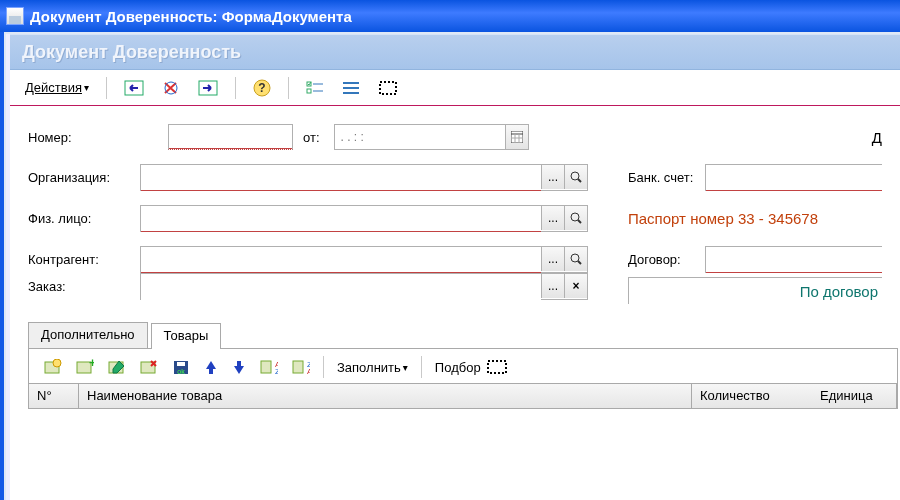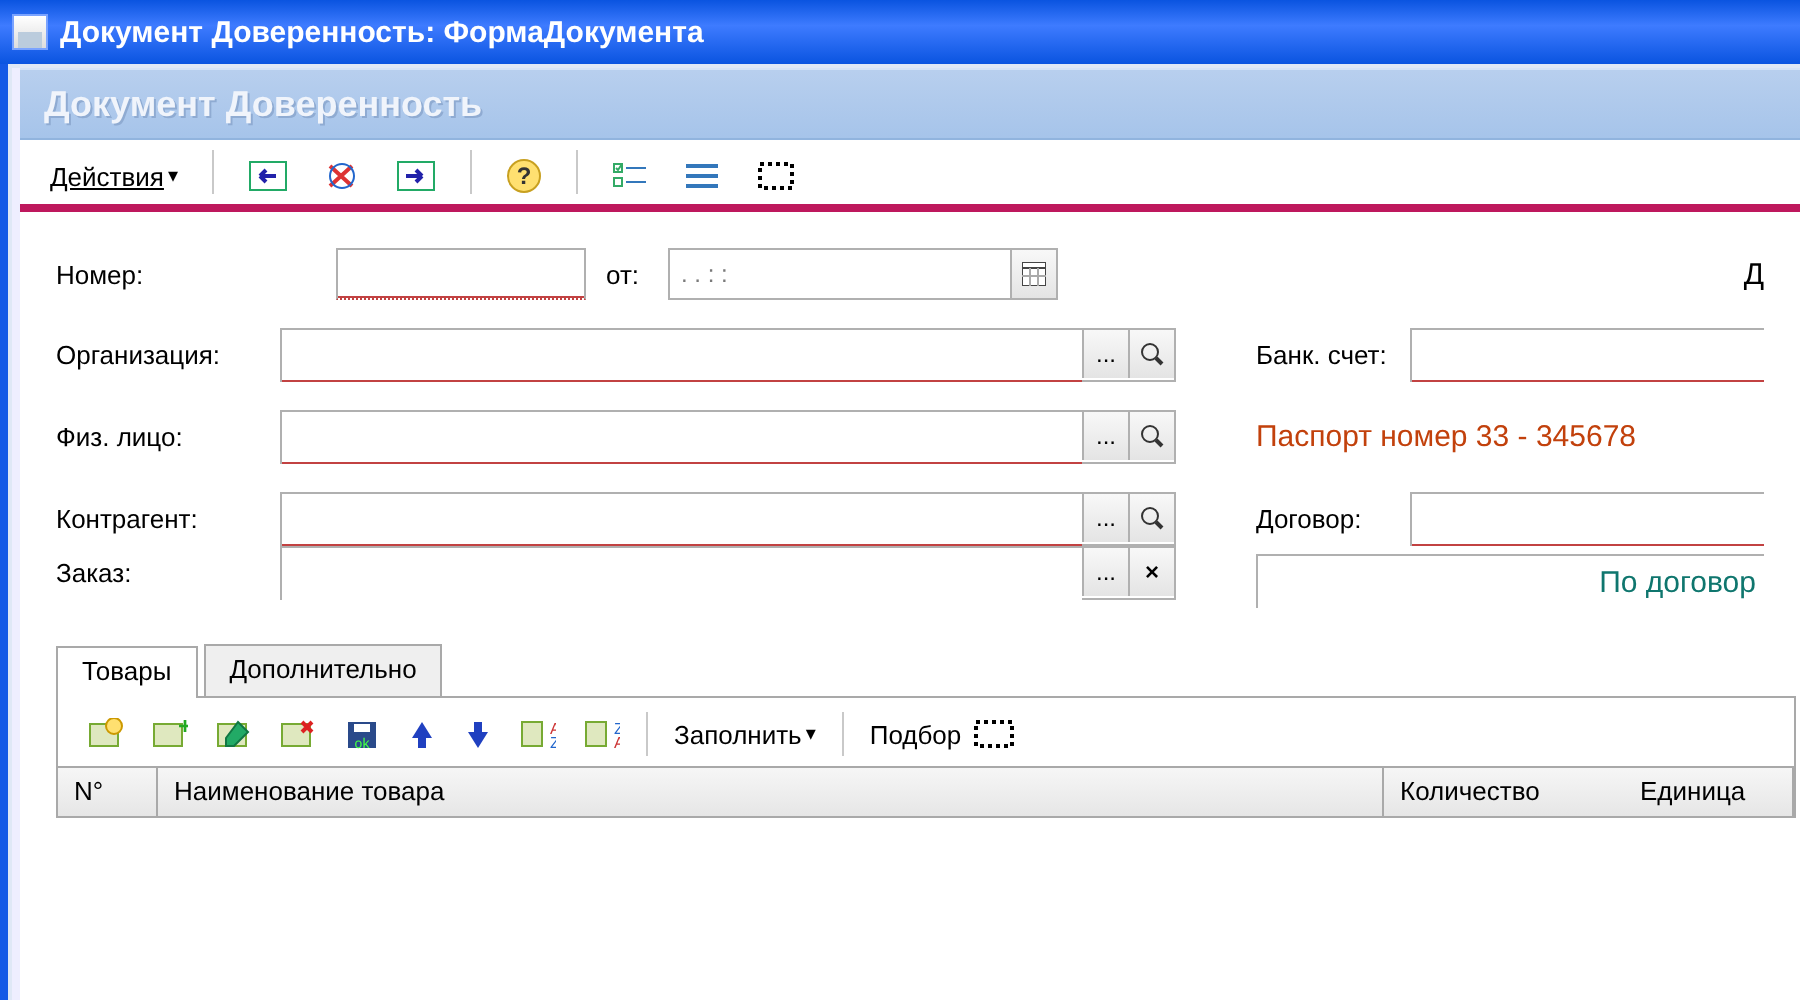--- a/index.html
+++ b/index.html
@@ -42,23 +42,24 @@
   font-weight: bold;
   font-size: 18px;
   display: flex; align-items: center;
   padding: 0 12px;
   border-top: 1px solid #d5e3f7;
   border-bottom: 1px solid #91b4de;
   text-shadow: 1px 1px 0 #8fabd2;
 }
 .toolbar {
   display: flex;
+  align-items: center;
   gap: 8px;
   padding: 5px 10px;
-  border-bottom: 4px solid #be185d;
+  border-bottom: 1px solid #be185d;
   background: #fff;
   height: 36px;
 }
 .tbbtn {
   height: 26px; min-width: 26px;
   display: flex; align-items: center; justify-content: center;
   border: 1px solid transparent;
   padding: 0 4px;
   cursor: pointer;
 }
@@ -328,22 +329,22 @@
           <div class="field right-align" style="justify-content:flex-end;">
                 <span>По договор</span>
               </div>
         </div>
       </div>
     </div>
   </div>
 
   <div class="tabs-wrap">
     <div class="tabs">
+      <div class="tab"><span>Дополнительно</span></div>
       <div class="tab active"><span>Товары</span></div>
-      <div class="tab"><span>Дополнительно</span></div>
     </div>
 
     <div class="tab-toolbar">
       <div class="tbbtn">
             <svg width="18" height="16">
               <rect x="1" y="3" width="14" height="11" fill="#dfe8bf" stroke="#7a3"></rect>
               <circle cx="13" cy="4" r="4" fill="#ffe070" stroke="#c90"></circle>
             </svg>
           </div>
       <div class="tbbtn">

